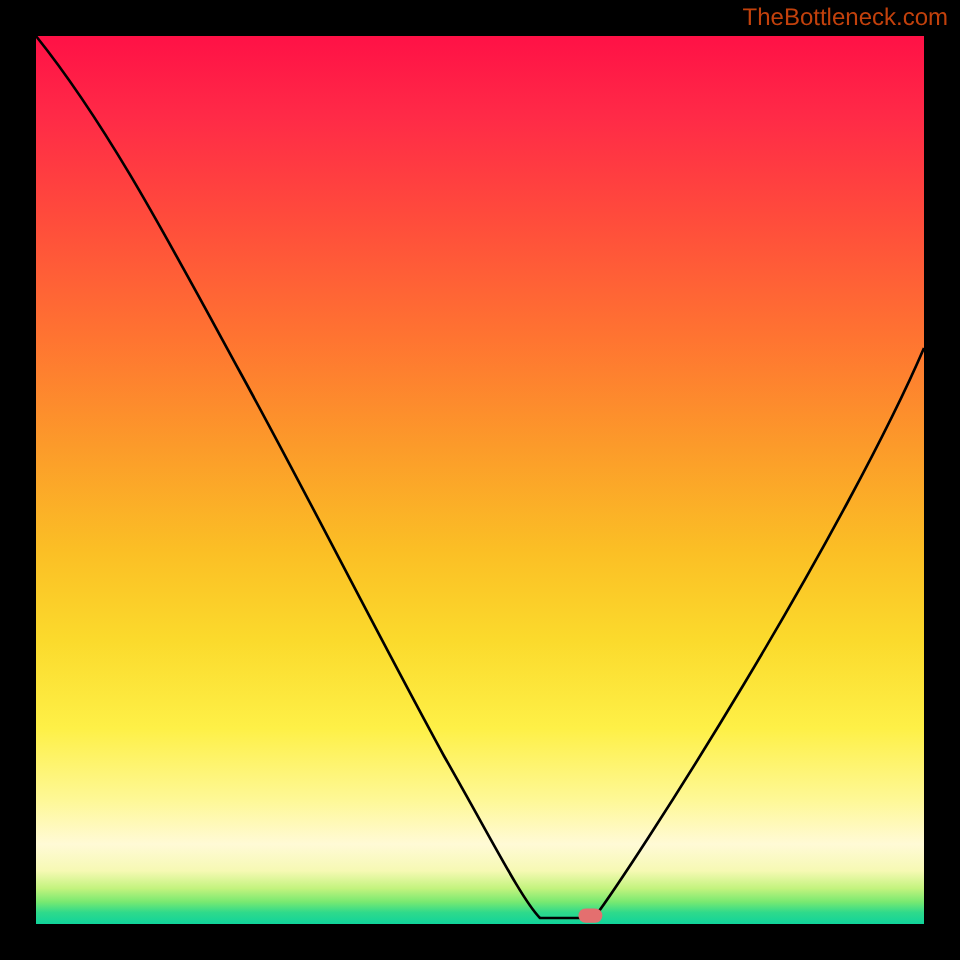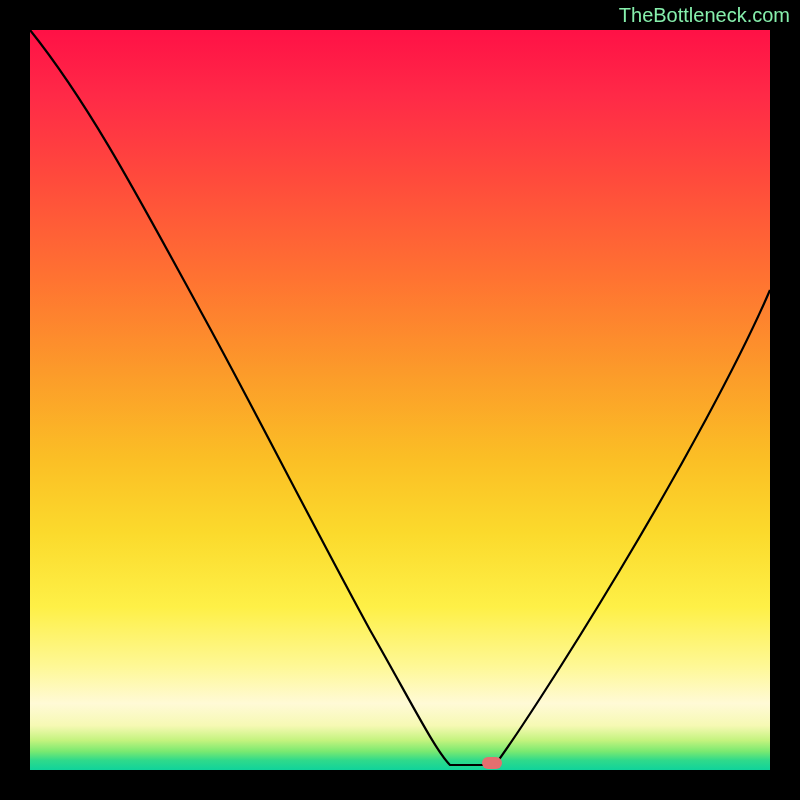--- a/index.html
+++ b/index.html
@@ -14,21 +14,21 @@
   .frame {
     position: relative;
     width: 800px;
     height: 800px;
     background: #000;
   }
   .watermark {
     position: absolute;
     top: 4px;
     right: 10px;
-    color: #86efac;
+    color: #c2410c;
     font-size: 20px;
     font-weight: 500;
     user-select: none;
   }
   .plot {
     position: absolute;
     left: 30px;
     top: 30px;
     width: 740px;
     height: 740px;

